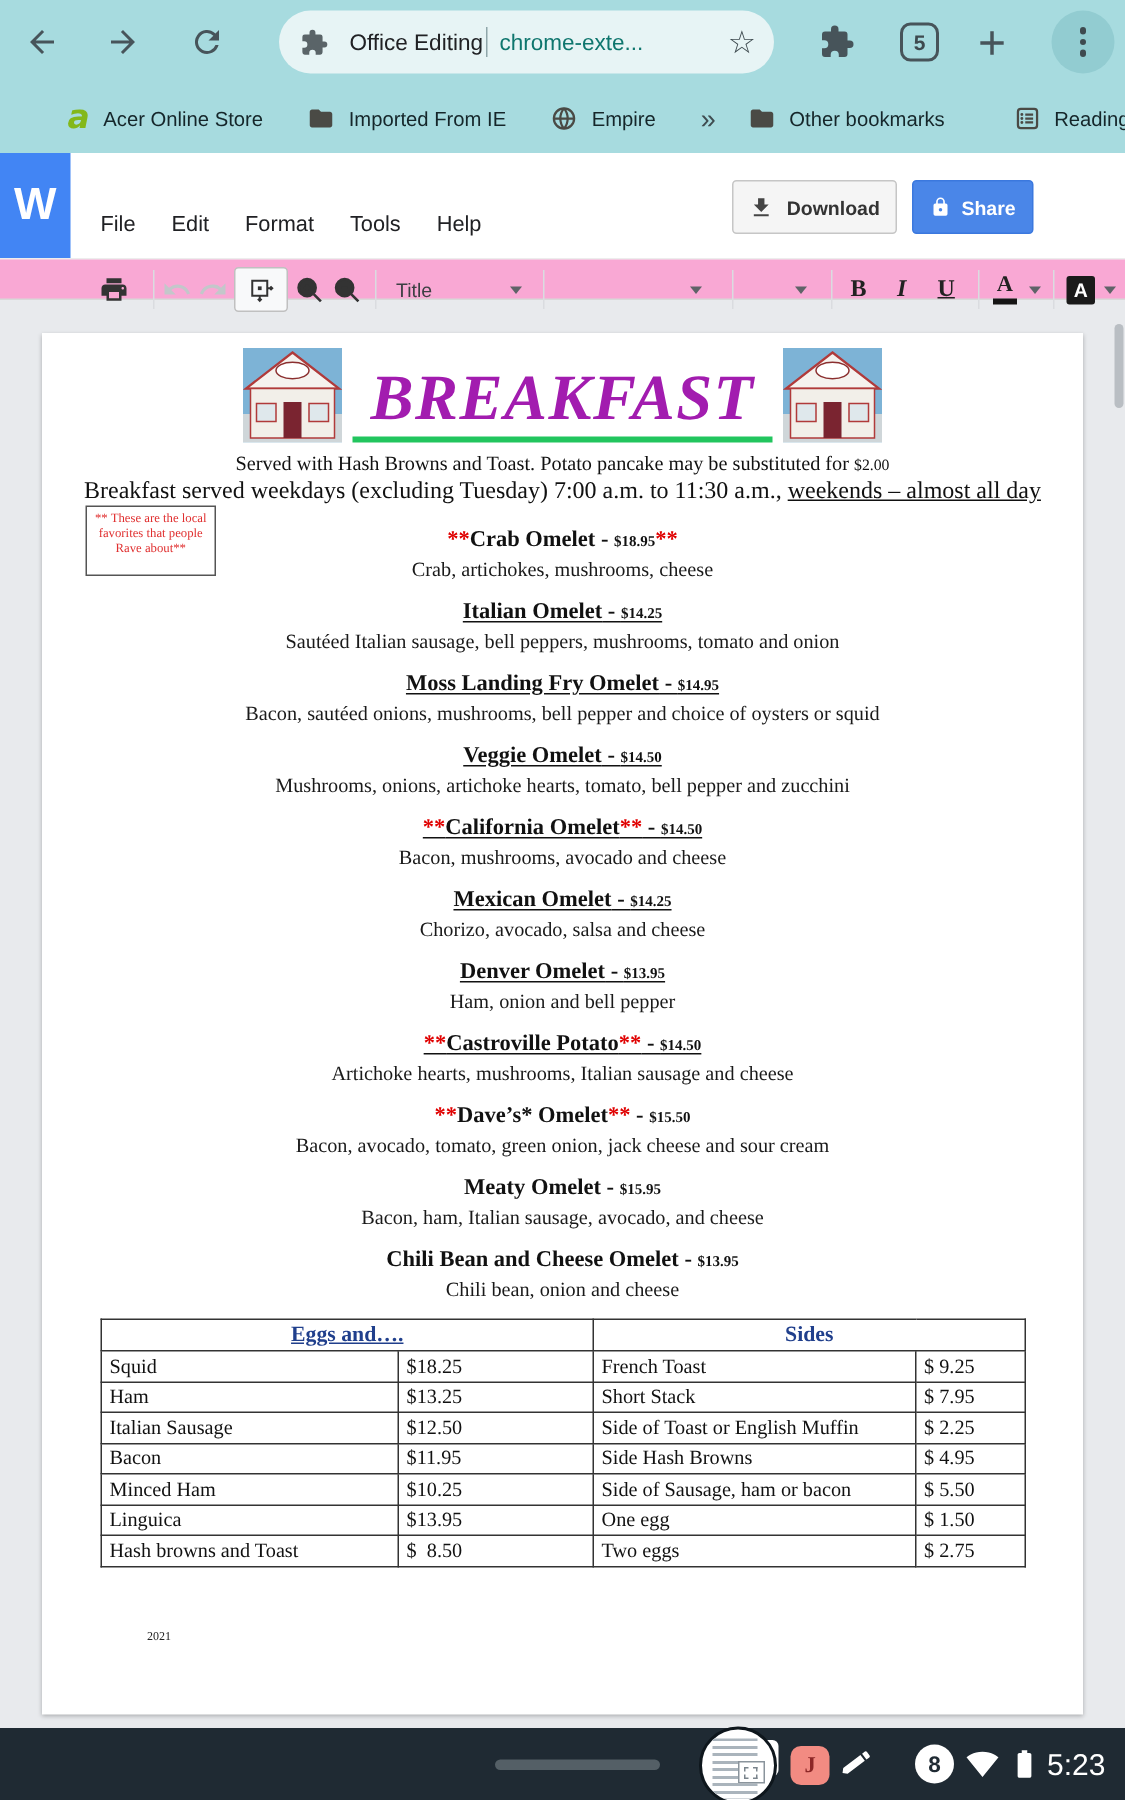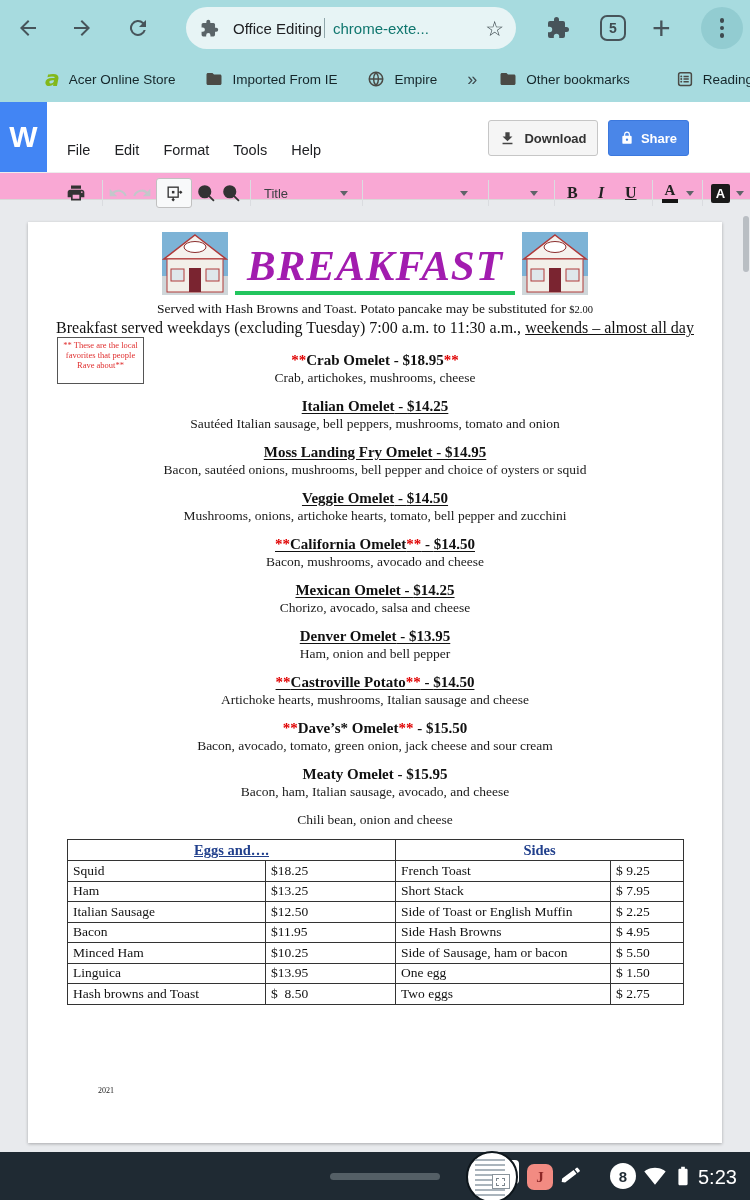--- a/index.html
+++ b/index.html
@@ -89,21 +89,21 @@
   .hours .u { text-decoration:underline; }
   .note-box { position:absolute; left:29px; top:115px; width:87px; height:47px;
     border:1px solid #555; color:#e03030; font-size:8.5px; line-height:1.15; text-align:center;
     padding:3px 4px; }
   .section-h { margin-top:18px; font-size:15.5px; font-weight:bold; color:#17365d; letter-spacing:.5px; }
   .menu-list { margin-top:14px; }
   .mi { margin-bottom:11px; }
   .mi-head { font-size:15px; font-weight:bold; line-height:18px; }
   .mi-line.u { text-decoration:underline; text-underline-offset:2px; }
   .stars { color:#e00000; }
-  .mi-price { font-size:15px; }
+  .mi-price { font-size:10px; }
   .mi-desc { font-size:13.5px; line-height:17px; color:#1a1a1a; }
   
   .ptable { border-collapse:collapse; margin:10px 0 0 39px; table-layout:fixed; width:616px;
     font-family:"Liberation Serif", serif; }
   .ptable th, .ptable td { border:1px solid #333; text-align:left; vertical-align:middle;
     padding:0 5px; height:20.5px; font-size:13.5px; white-space:pre; overflow:hidden; }
   .ptable th { text-align:center; height:21px; font-size:14.5px; color:#203f8c; }
   .th-left { text-decoration:underline; }
   .footer-year { position:absolute; left:70px; top:864px; font-size:8px; color:#222; }
   
@@ -392,20 +392,21 @@
             <div class="mi-head"><span class="mi-line"><span class="stars">**</span><span class="mi-name">Dave’s* Omelet</span><span class="stars">**</span><span class="mi-sep"> - </span><span class="mi-price">$15.50</span></span></div>
             <div class="mi-desc">Bacon, avocado, tomato, green onion, jack cheese and sour cream</div>
           </div>
 
           <div class="mi">
             <div class="mi-head"><span class="mi-line"><span class="mi-name">Meaty Omelet</span><span class="mi-sep"> - </span><span class="mi-price">$15.95</span></span></div>
             <div class="mi-desc">Bacon, ham, Italian sausage, avocado, and cheese</div>
           </div>
 
           <div class="mi">
+            <div class="mi-head"><span class="mi-line"><span class="mi-name">Chili Bean and Cheese Omelet</span><span class="mi-sep"> - </span><span class="mi-price">$13.95</span></span></div>
             <div class="mi-desc">Chili bean, onion and cheese</div>
           </div>
         </div>
 
       <table class="ptable">
         <colgroup>
             <col style="width:198px">
             <col style="width:130px">
             <col style="width:215px">
             <col style="width:73px">

